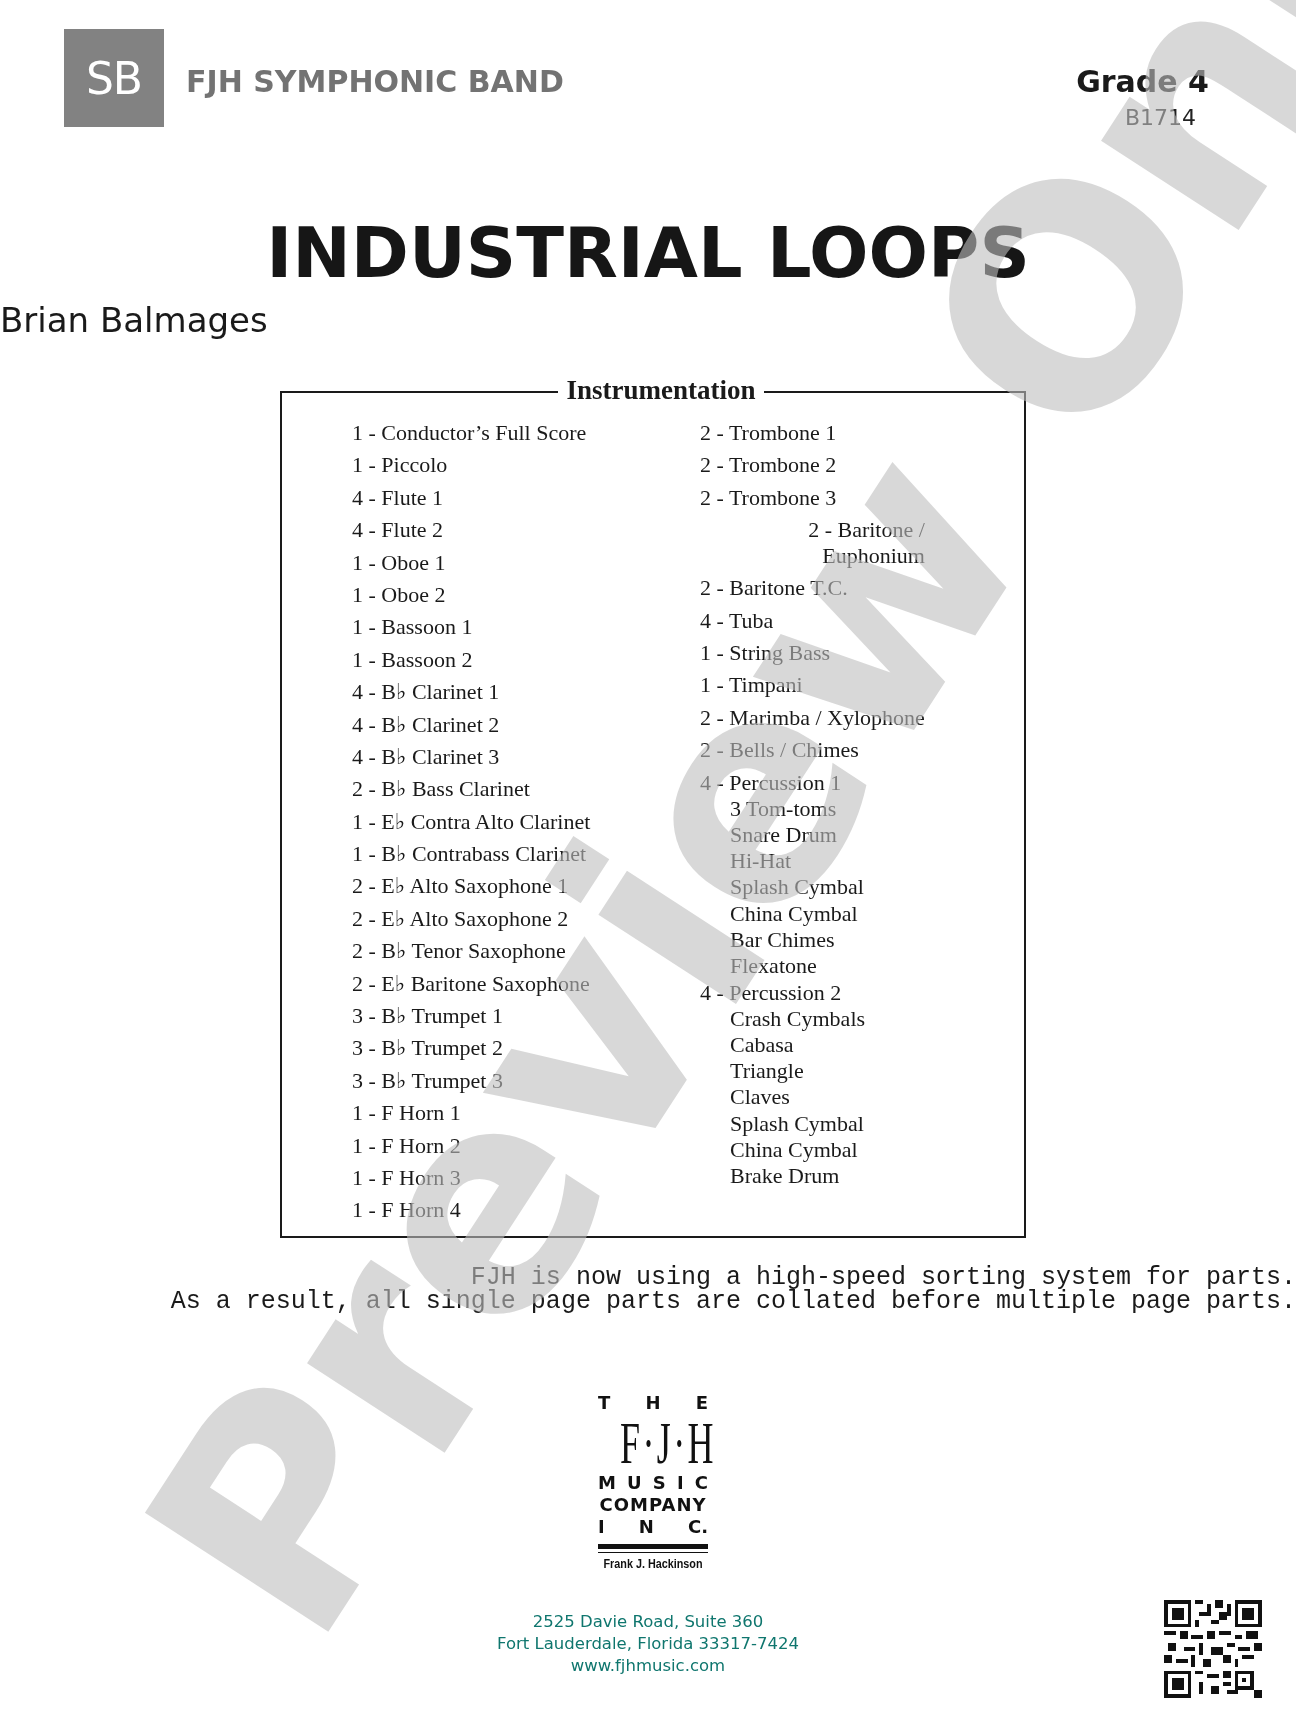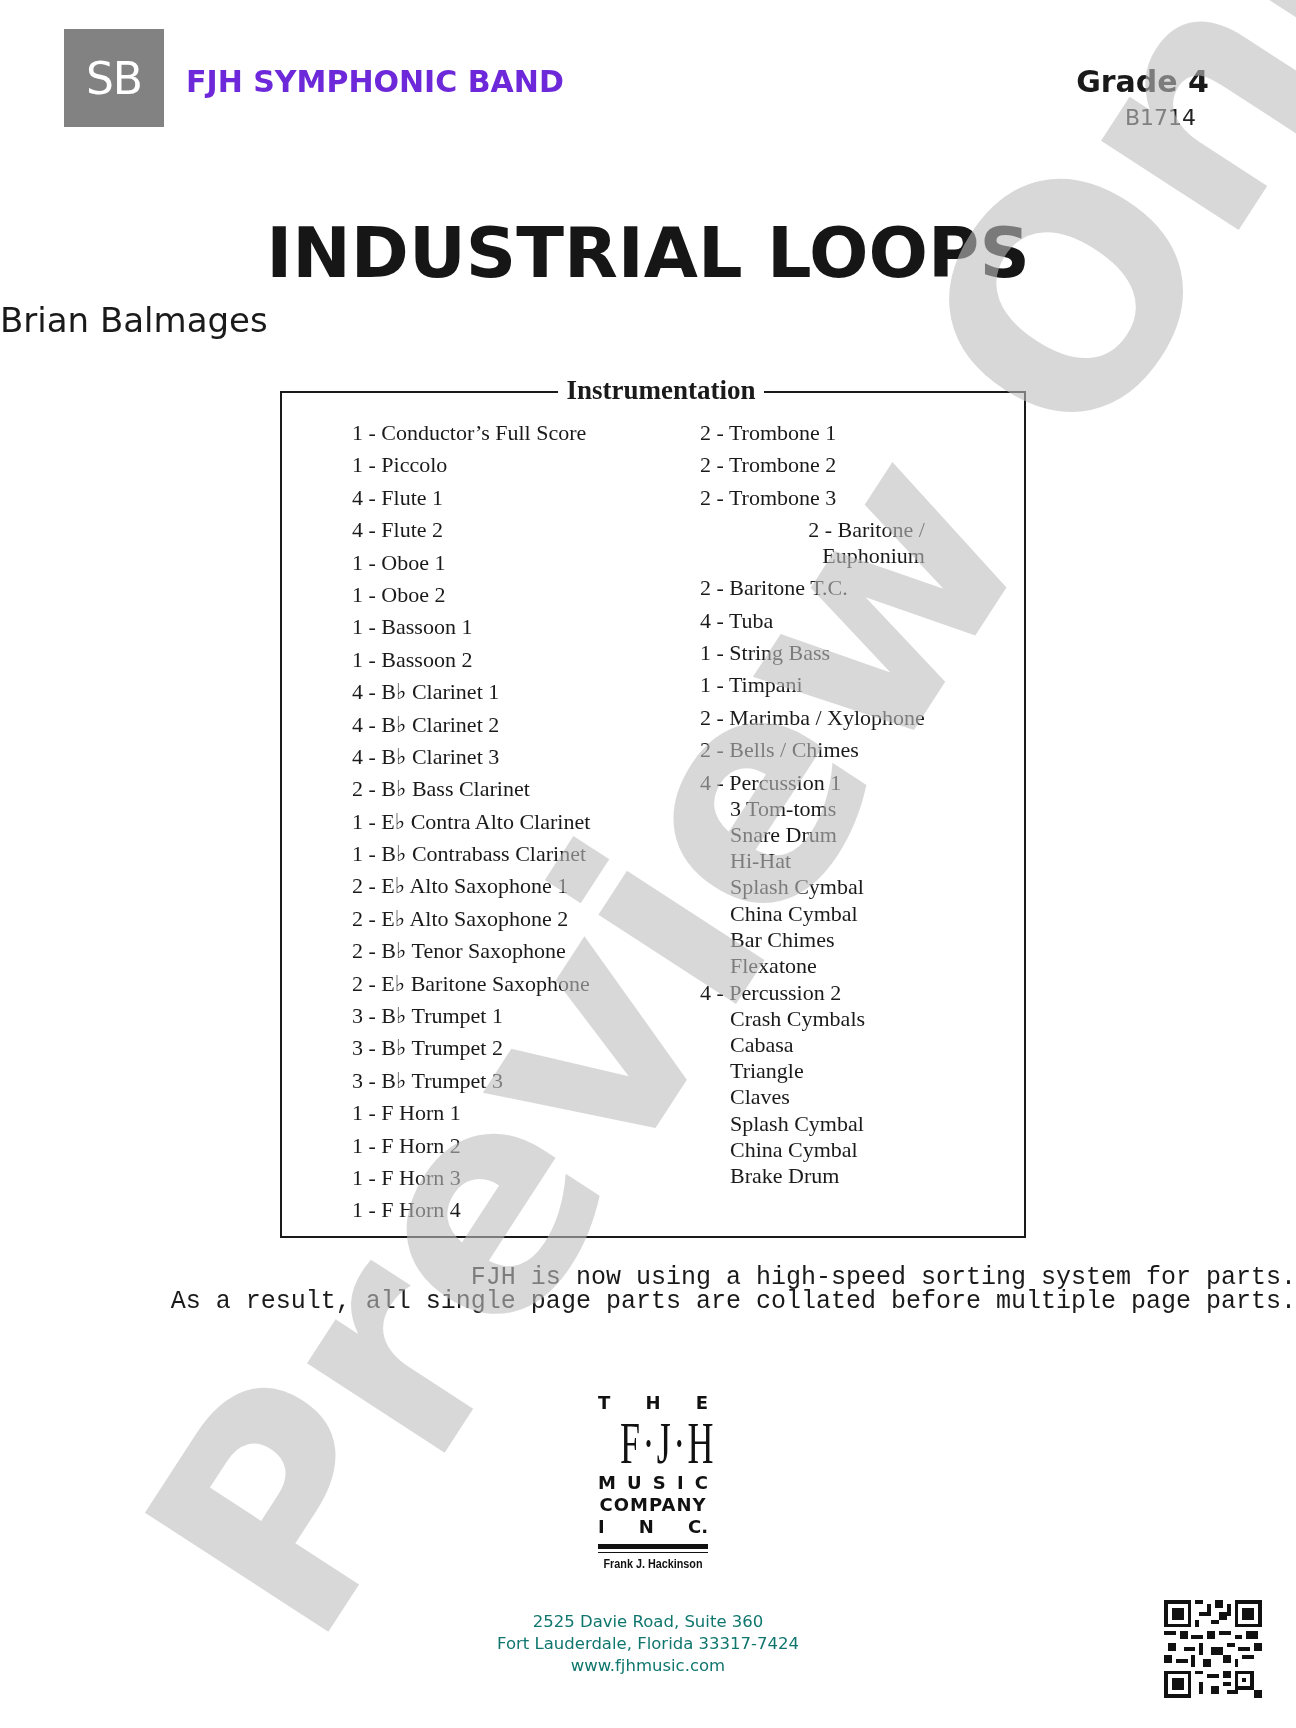--- a/index.html
+++ b/index.html
@@ -3,21 +3,21 @@
 <meta charset="utf-8">
 <style>
   html, body { margin:0; padding:0; background:#ffffff; }
   body { width:1296px; height:1728px; position:relative; overflow:hidden; color:#1a1a1a; }
   .page { position:absolute; left:0; top:0; width:1296px; height:1728px; background:#fff; }
 
   .sb-box { position:absolute; left:64px; top:29px; width:100px; height:98px; background:#828282;
     display:flex; align-items:center; justify-content:center; }
   .sb-text { color:#fff; font-family:"DejaVu Sans", sans-serif; font-weight:normal; font-size:44px; letter-spacing:-1px; }
   .series { position:absolute; left:186px; top:64px; font-family:"DejaVu Sans", sans-serif; font-weight:bold;
-    font-size:30px; letter-spacing:0px; color:#6d28d9; }
+    font-size:30px; letter-spacing:0px; color:#737373; }
   .grade { position:absolute; right:87px; top:64px; font-family:"DejaVu Sans", sans-serif; font-weight:bold; font-size:30px; text-align:right; }
   .catno { position:absolute; right:100px; top:105px; font-family:"DejaVu Sans", sans-serif; font-size:22px; color:#222; text-align:right; }
 
   .title { position:absolute; left:0; width:1296px; top:212px; text-align:center; font-family:"DejaVu Sans", sans-serif;
     font-weight:bold; font-size:70px; letter-spacing:0px; color:#161616; }
   .composer { position:absolute; left:0; width:1296px; top:300px; text-align:left; font-family:"DejaVu Sans", sans-serif;
     font-size:34px; color:#1a1a1a; }
 
   .instr-box { position:absolute; left:280px; top:391px; width:742px; height:843px; border:2px solid #1a1a1a; }
   .instr-heading { position:absolute; left:13px; width:1296px; top:375px; text-align:center; }

